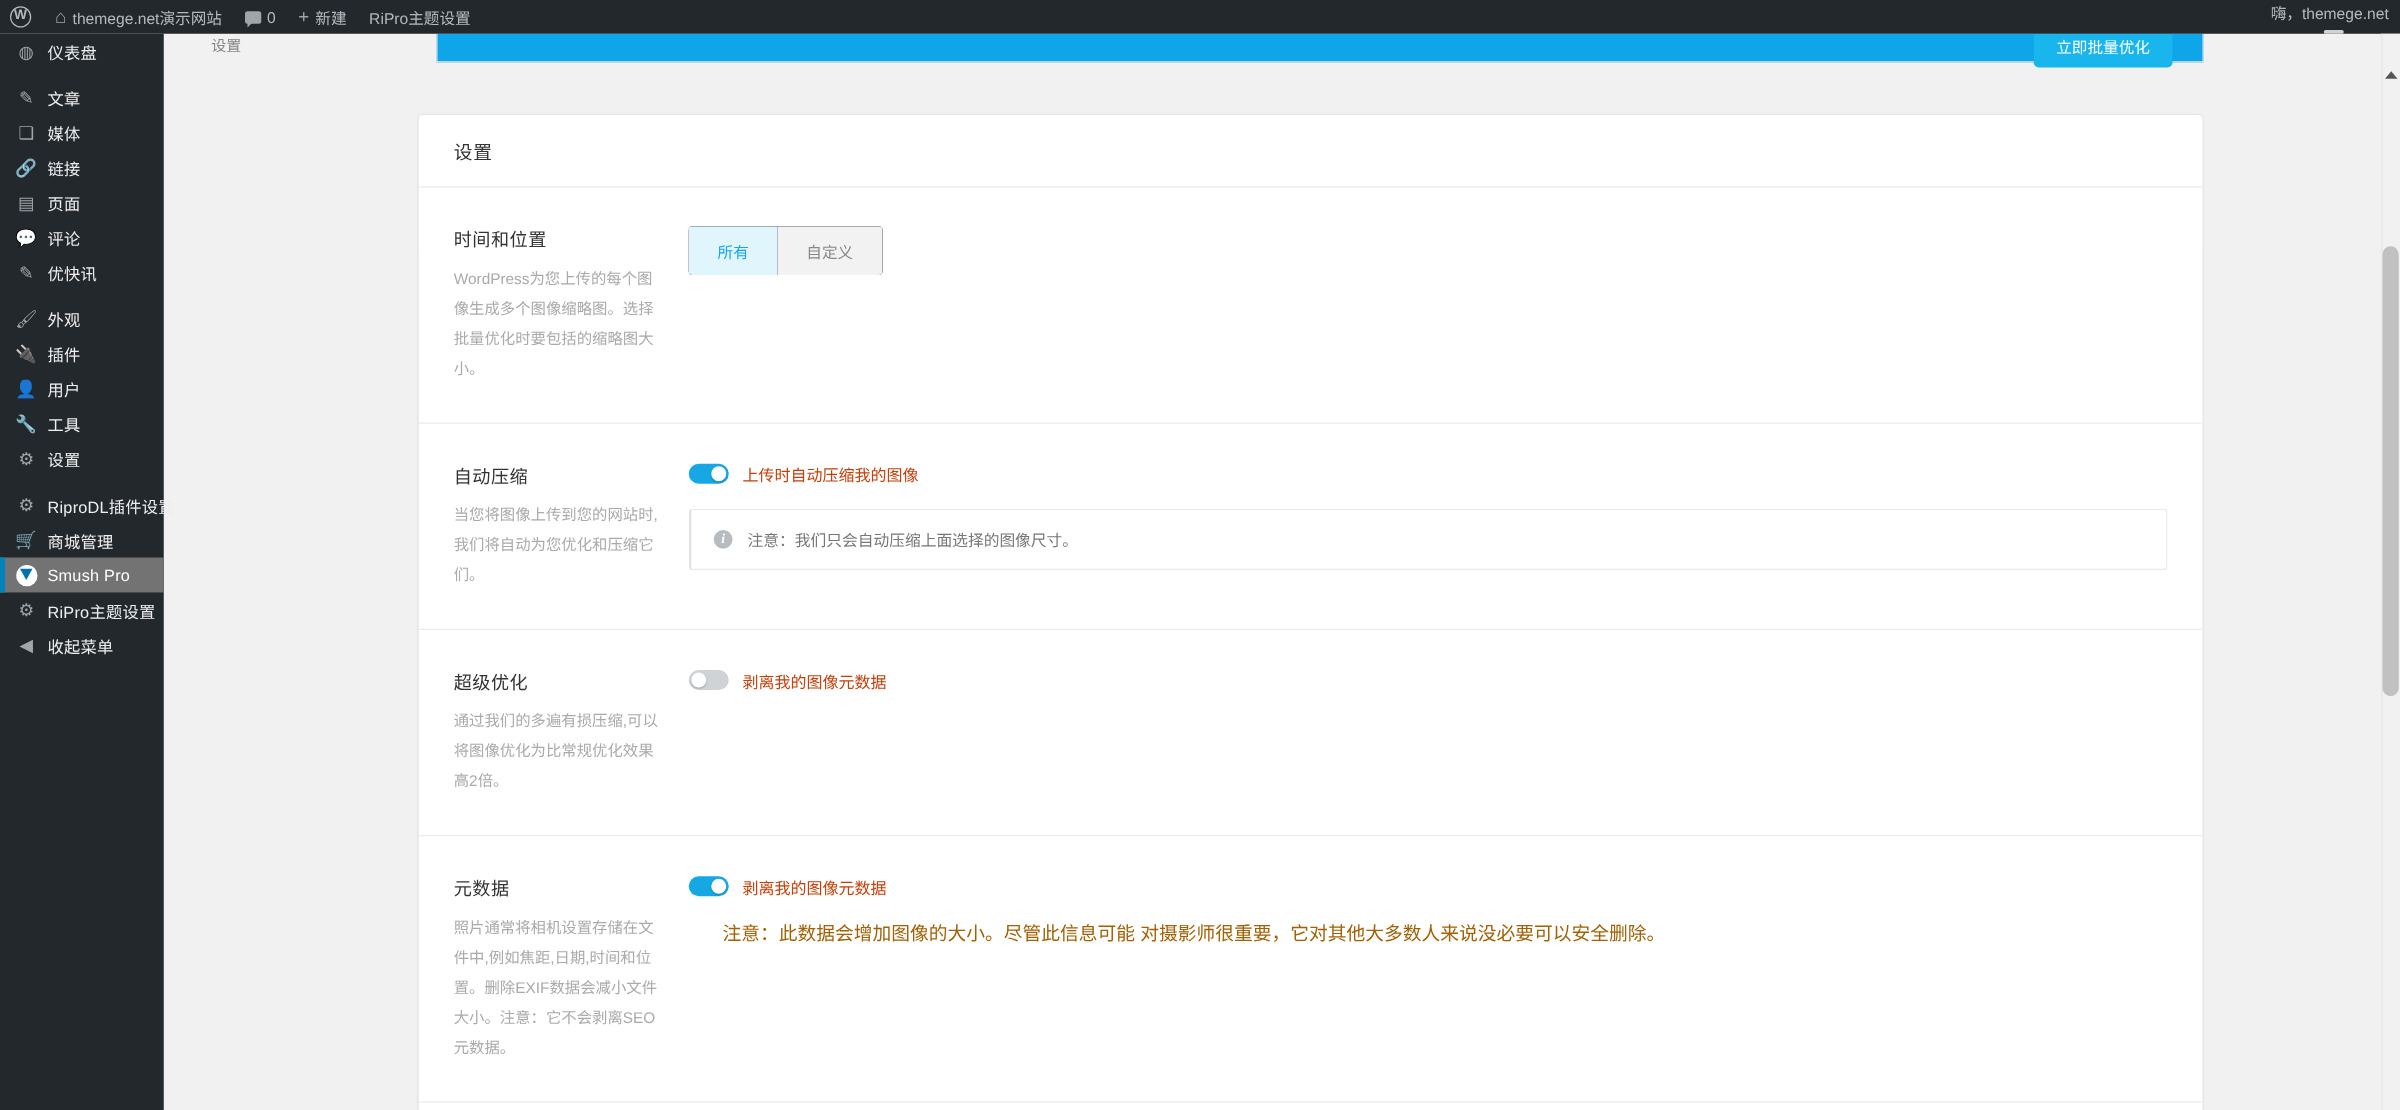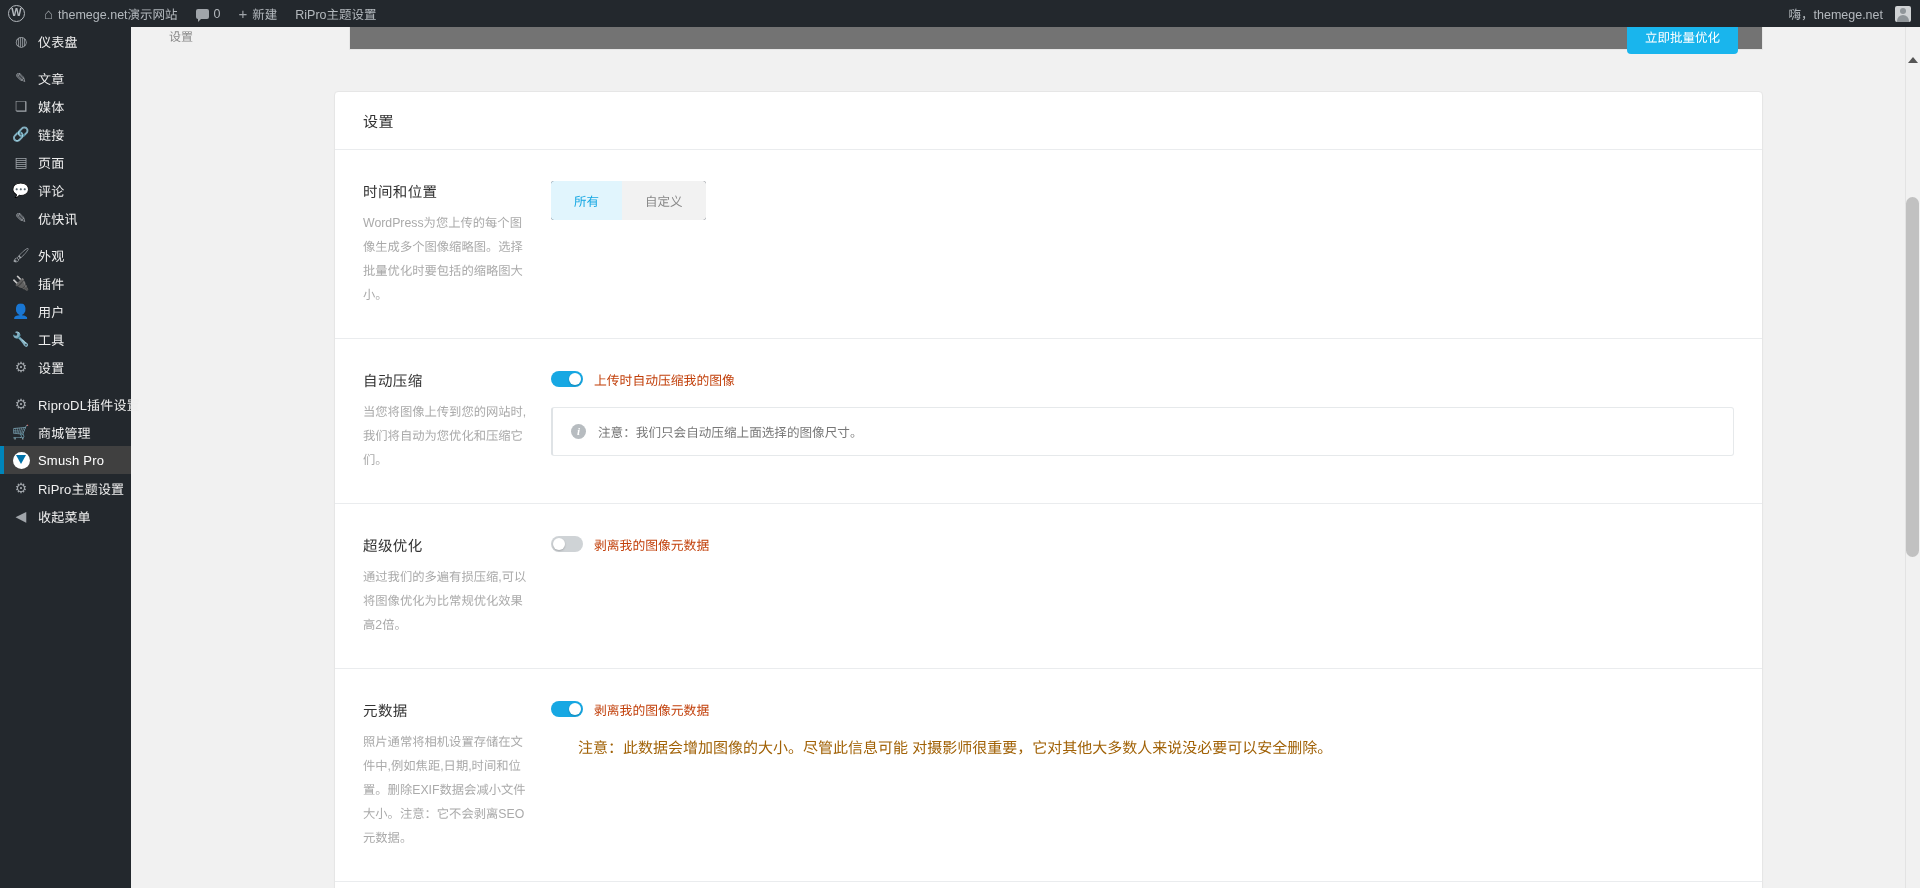--- a/index.html
+++ b/index.html
@@ -39,21 +39,21 @@
     position: relative;
     display:inline-block;
   }
   .ab-logo .wp-mark::before {
     content: "W";
     position:absolute; left:0; right:0; top:-1px;
     font-size: 11px; line-height: 15px; text-align:center;
     color:#b4b9be; font-weight:700;
   }
   .ab-spacer { flex: 1 1 auto; }
-  .ab-right { display:flex; align-items:center; }
+  .ab-right { display:flex; align-items:center;flex-direction:column; }
   .ab-avatar {
     width: 16px; height: 16px; margin-left: 7px;
     background: #cfd2d4; border-radius: 2px;
     position: relative; overflow:hidden;
   }
   .ab-avatar::before {
     content:""; position:absolute; left:5px; top:2.5px;
     width:6px; height:6px; border-radius:50%; background:#8f9599;
   }
   .ab-avatar::after {
@@ -91,21 +91,21 @@
   .menu-item .mi-icon {
     width: 20px; flex: 0 0 20px;
     color: #a0a5aa;
     font-size: 14px;
     line-height: 1;
     display:flex; align-items:center; justify-content:center;
     margin-right: 7px;
   }
   .menu-item .mi-label { font-size: 13px; letter-spacing: .2px; }
   .menu-item.current {
-    background: #404040; color: #fff;
+    background: #737373; color: #fff;
   }
   .menu-item.current .mi-icon { color:#fff; }
   .menu-item.current::before {
     content:""; position:absolute; left:0; top:0; bottom:0;
     width: 4px; background:#0085ba;
   }
   .menu-gap { height: 9px; }
 
   .smush-badge {
     width: 17px; height: 17px; border-radius: 50%;
@@ -128,21 +128,21 @@
   }
 
   
   .top-strip {
     position: relative;
     height: 41px;
     background: #f1f1f1;
   }
   .top-strip .strip-card {
     position: absolute; left: 218px; right: 157px; top: -18px; height: 41px;
-    background: #737373;
+    background: #0ea5e9;
     border: 1px solid #e6e6e6; border-top: none;
   }
   .strip-crumb {
     position:absolute; left: 38px; top: 0px;
     font-size: 12px; color: #888;
   }
   .bulk-btn {
     position: absolute; right: 24px; top: 10px;
     background: #19b5ed;
     color: #fff; font-size: 12.5px;

